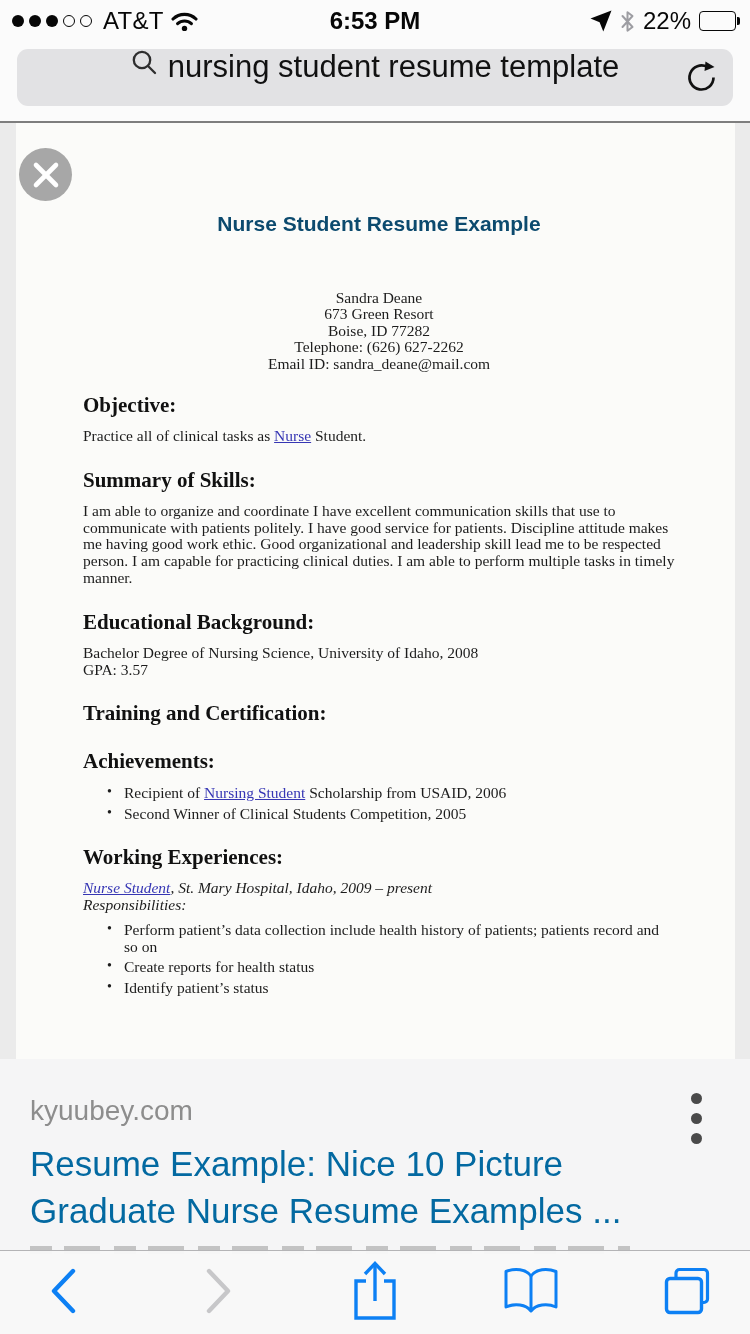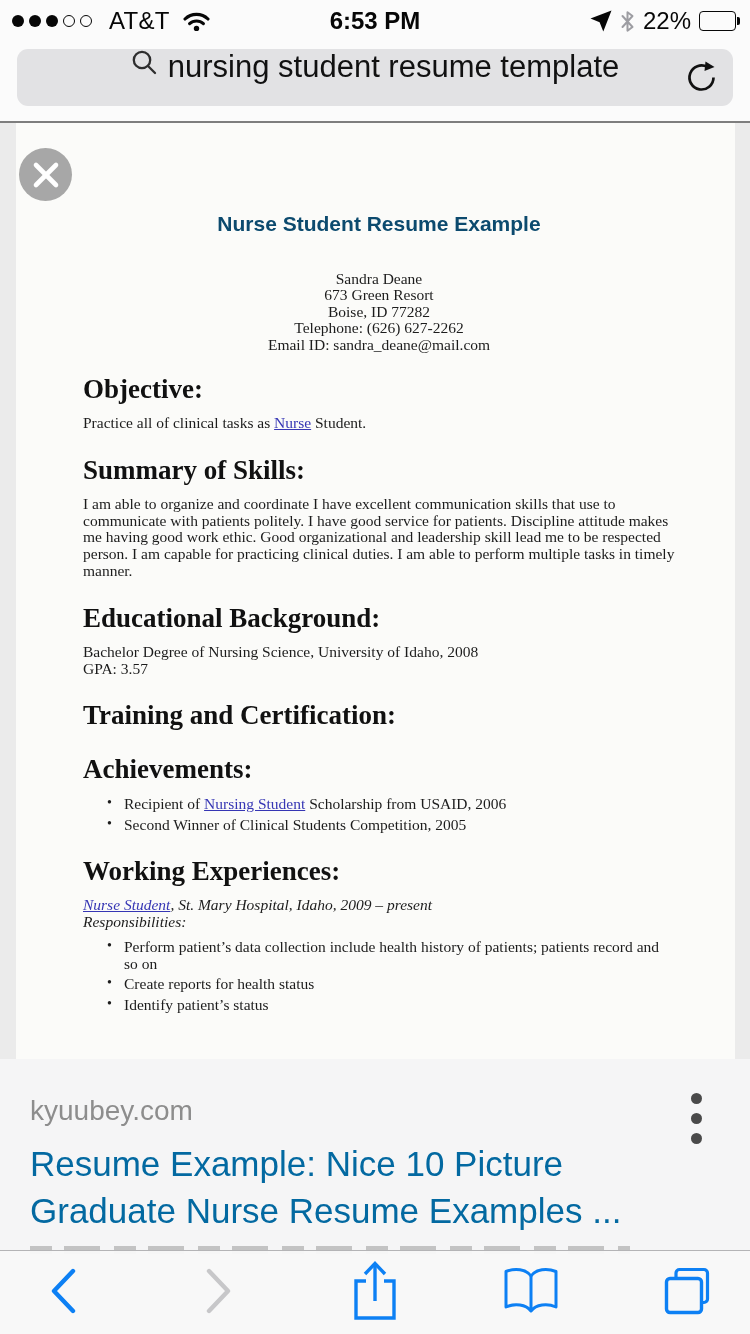--- a/index.html
+++ b/index.html
@@ -2,21 +2,21 @@
 <html><head>
 <meta charset="utf-8">
 <style>
   * { box-sizing: border-box; margin: 0; padding: 0; }
   html,body { width:750px; background:#000; }
   body { font-family:"Liberation Sans", sans-serif; }
   .screen { position:relative; width:750px; height:1334px; background:#fbfbfb; overflow:hidden; }
 
   
   .status-bar { position:relative; height:42px; background:#fbfbfb; }
-  .sb-left { position:absolute; left:12px; top:0; height:42px; display:flex; align-items:center; gap:13px; }
+  .sb-left { position:absolute; left:12px; top:0; height:42px; display:flex; align-items:center; gap:7px; }
   .dots { display:flex; align-items:center; gap:5px; margin-right:4px; }
   .dot { width:12px; height:12px; border-radius:50%; }
   .dot.filled { background:#070707; }
   .dot.empty { border:1.6px solid #070707; }
   .carrier { font-size:24px; color:#070707; letter-spacing:0.3px; }
   .sb-time { position:absolute; left:0; right:0; top:0; height:42px; display:flex; align-items:center; justify-content:center; font-size:24px; font-weight:600; color:#070707; }
   .sb-right { position:absolute; right:10px; top:0; height:42px; display:flex; align-items:center; gap:8px; }
   .pct { font-size:24px; color:#070707; }
   .battery { display:flex; align-items:center; }
   .batt-body { width:37px; height:20px; border:1.7px solid #070707; border-radius:4px; padding:1.8px; }
@@ -28,25 +28,25 @@
   .search-field { position:relative; height:57px; background:#e2e2e4; border-radius:11px; display:flex; align-items:flex-start; justify-content:center; gap:10px; }
   .query-text { font-size:31px; color:#111; }
   .reload-btn { position:absolute; right:15px; top:12px; width:34px; height:34px; background:none; border:none; cursor:pointer; }
 
   
   .viewer { position:relative; height:938px; background:#ebebeb; border-top:2px solid #7e7e7e; }
   .close-btn { position:absolute; left:19px; top:25px; width:53px; height:53px; border-radius:50%; background:rgba(144,144,144,0.78); border:none; display:flex; align-items:center; justify-content:center; cursor:pointer; z-index:5; }
   .doc { position:absolute; left:16px; right:15px; top:0; bottom:0; background:#fbfbf9; padding:89px 60px 0 67px; overflow:hidden; }
 
   .doc-title { font-family:"Liberation Sans", sans-serif; font-weight:700; font-size:21px; color:#0c4a6e; text-align:center; }
-  .contact { margin-top:35px; text-align:center; font-family:"Liberation Serif", serif; font-size:15.5px; line-height:16.4px; color:#1c1c1c; }
+  .contact { margin-top:54px; text-align:center; font-family:"Liberation Serif", serif; font-size:15.5px; line-height:16.4px; color:#1c1c1c; }
 
   .doc-sections section { margin-top:23px; }
   .doc-sections section:first-child { margin-top:21px; }
-  .doc-h2 { font-family:"Liberation Serif", serif; font-weight:700; font-size:27px; color:#111; margin:0 0 10px; }
+  .doc-h2 { font-family:"Liberation Serif", serif; font-weight:700; font-size:21px; color:#111; margin:0 0 10px; }
   .doc-p { font-family:"Liberation Serif", serif; font-size:15.5px; line-height:16.8px; color:#1c1c1c; }
   .doc-p.it { font-style:italic; }
   .doc-link { color:#3636b4; text-decoration:underline; }
   .doc-ul { margin:7px 0 0; padding:0 0 0 41px; list-style:none; }
   .doc-ul li { position:relative; font-family:"Liberation Serif", serif; font-size:15.5px; line-height:17px; margin-bottom:3.5px; color:#1c1c1c; }
   .doc-ul li::before { content:"•"; position:absolute; left:-17px; top:-1px; font-size:14px; color:#1c1c1c; }
 
   
   .info-panel { position:relative; height:195px; background:#f5f5f6; padding:36px 30px 0; }
   .site-name { font-size:28px; color:#8d8d8d; }

